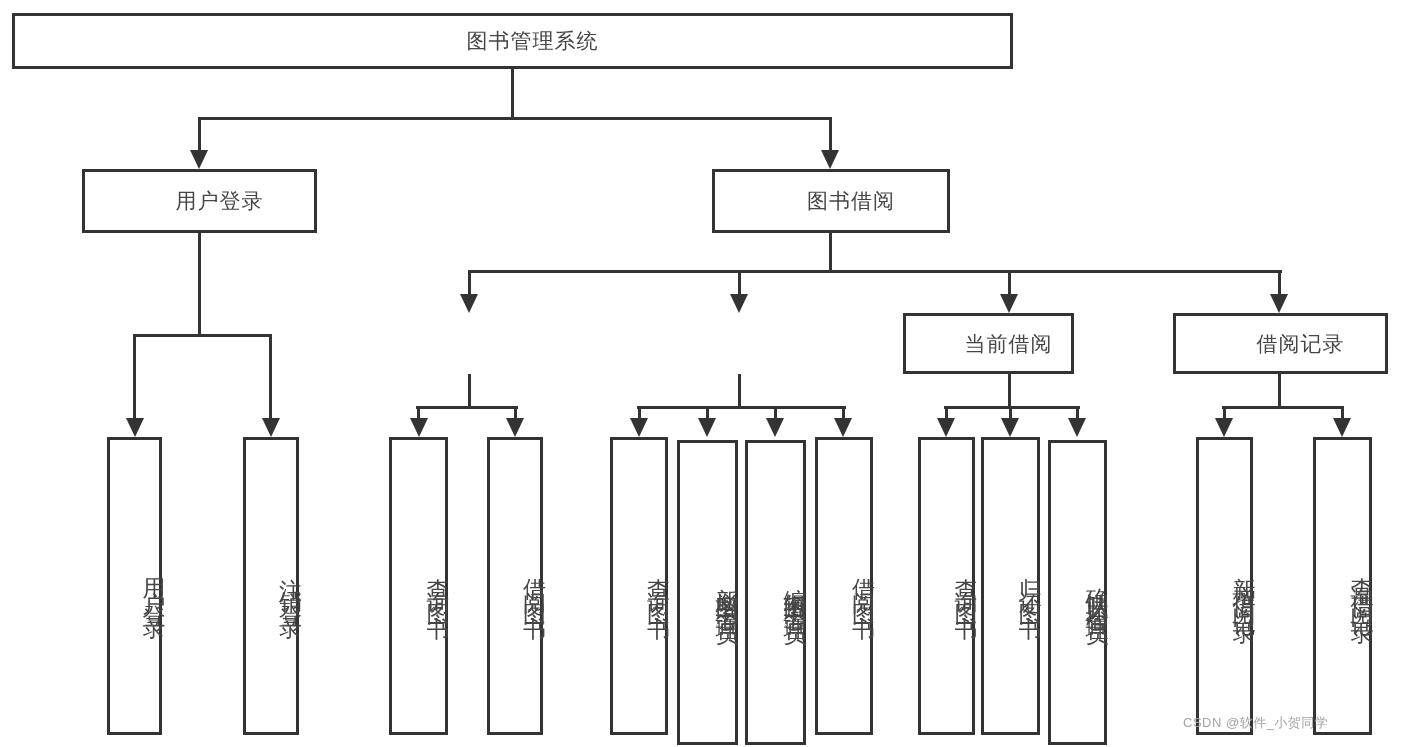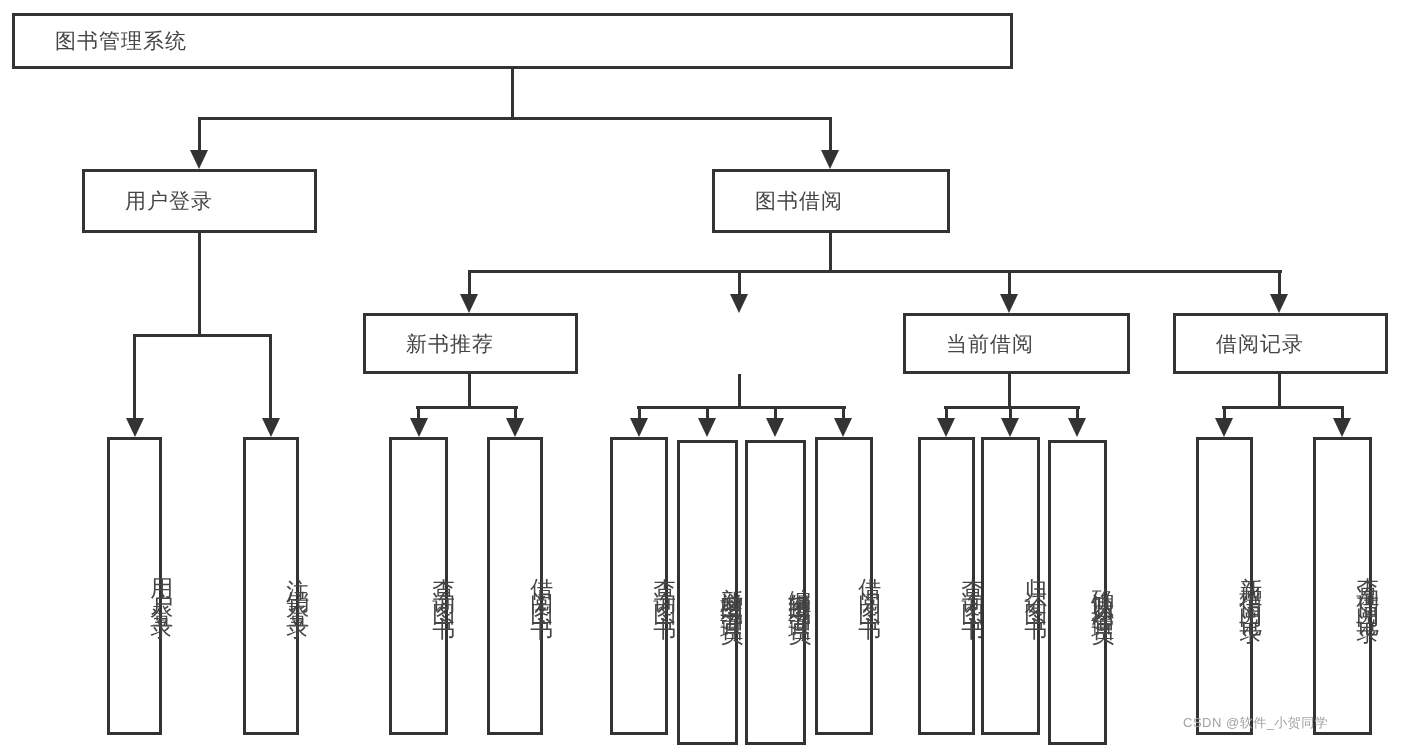--- a/index.html
+++ b/index.html
@@ -16,21 +16,21 @@
     font-family:"Liberation Sans", sans-serif;
     overflow:hidden;
   }
   .box{
     position:absolute;
     box-sizing:border-box;
     border:3px solid var(--line);
     background:var(--bg);
     display:flex;
     align-items:center;
-    justify-content:flex-start;
+    justify-content:center;
     padding-left:40px;
   }
   .label{
     font-size:21px;
     color:var(--text);
     letter-spacing:1px;
     white-space:nowrap;
   }
   .v-box .label{
     writing-mode:vertical-rl;
@@ -90,24 +90,21 @@
   <div class="hl" style="left:468px;top:270px;width:814px;height:3px;"></div>
   <div class="vl" style="left:468px;top:270px;width:3px;height:26px;"></div>
   <div class="vl" style="left:738px;top:270px;width:3px;height:26px;"></div>
   <div class="vl" style="left:1008px;top:270px;width:3px;height:26px;"></div>
   <div class="vl" style="left:1278px;top:270px;width:3px;height:26px;"></div>
   <div class="arrow" style="left:460px;top:294px;"></div>
   <div class="arrow" style="left:730px;top:294px;"></div>
   <div class="arrow" style="left:1000px;top:294px;"></div>
   <div class="arrow" style="left:1270px;top:294px;"></div>
 
-  <div class="box" style="left:363px;top:313px;width:215px;height:61px;">
-    <span class="label">新书推荐</span>
-  </div>
-  <div class="box" style="left:903px;top:313px;width:227px;height:61px;">
+  <div class="box" style="left:903px;top:313px;width:171px;height:61px;">
     <span class="label">当前借阅</span>
   </div>
   <div class="box" style="left:1173px;top:313px;width:215px;height:61px;">
     <span class="label">借阅记录</span>
   </div>
 
   <div class="vl" style="left:468px;top:374px;width:3px;height:34px;"></div>
   <div class="hl" style="left:416px;top:406px;width:102px;height:3px;"></div>
   <div class="vl" style="left:417px;top:406px;width:3px;height:14px;"></div>
   <div class="vl" style="left:514px;top:406px;width:3px;height:14px;"></div>

